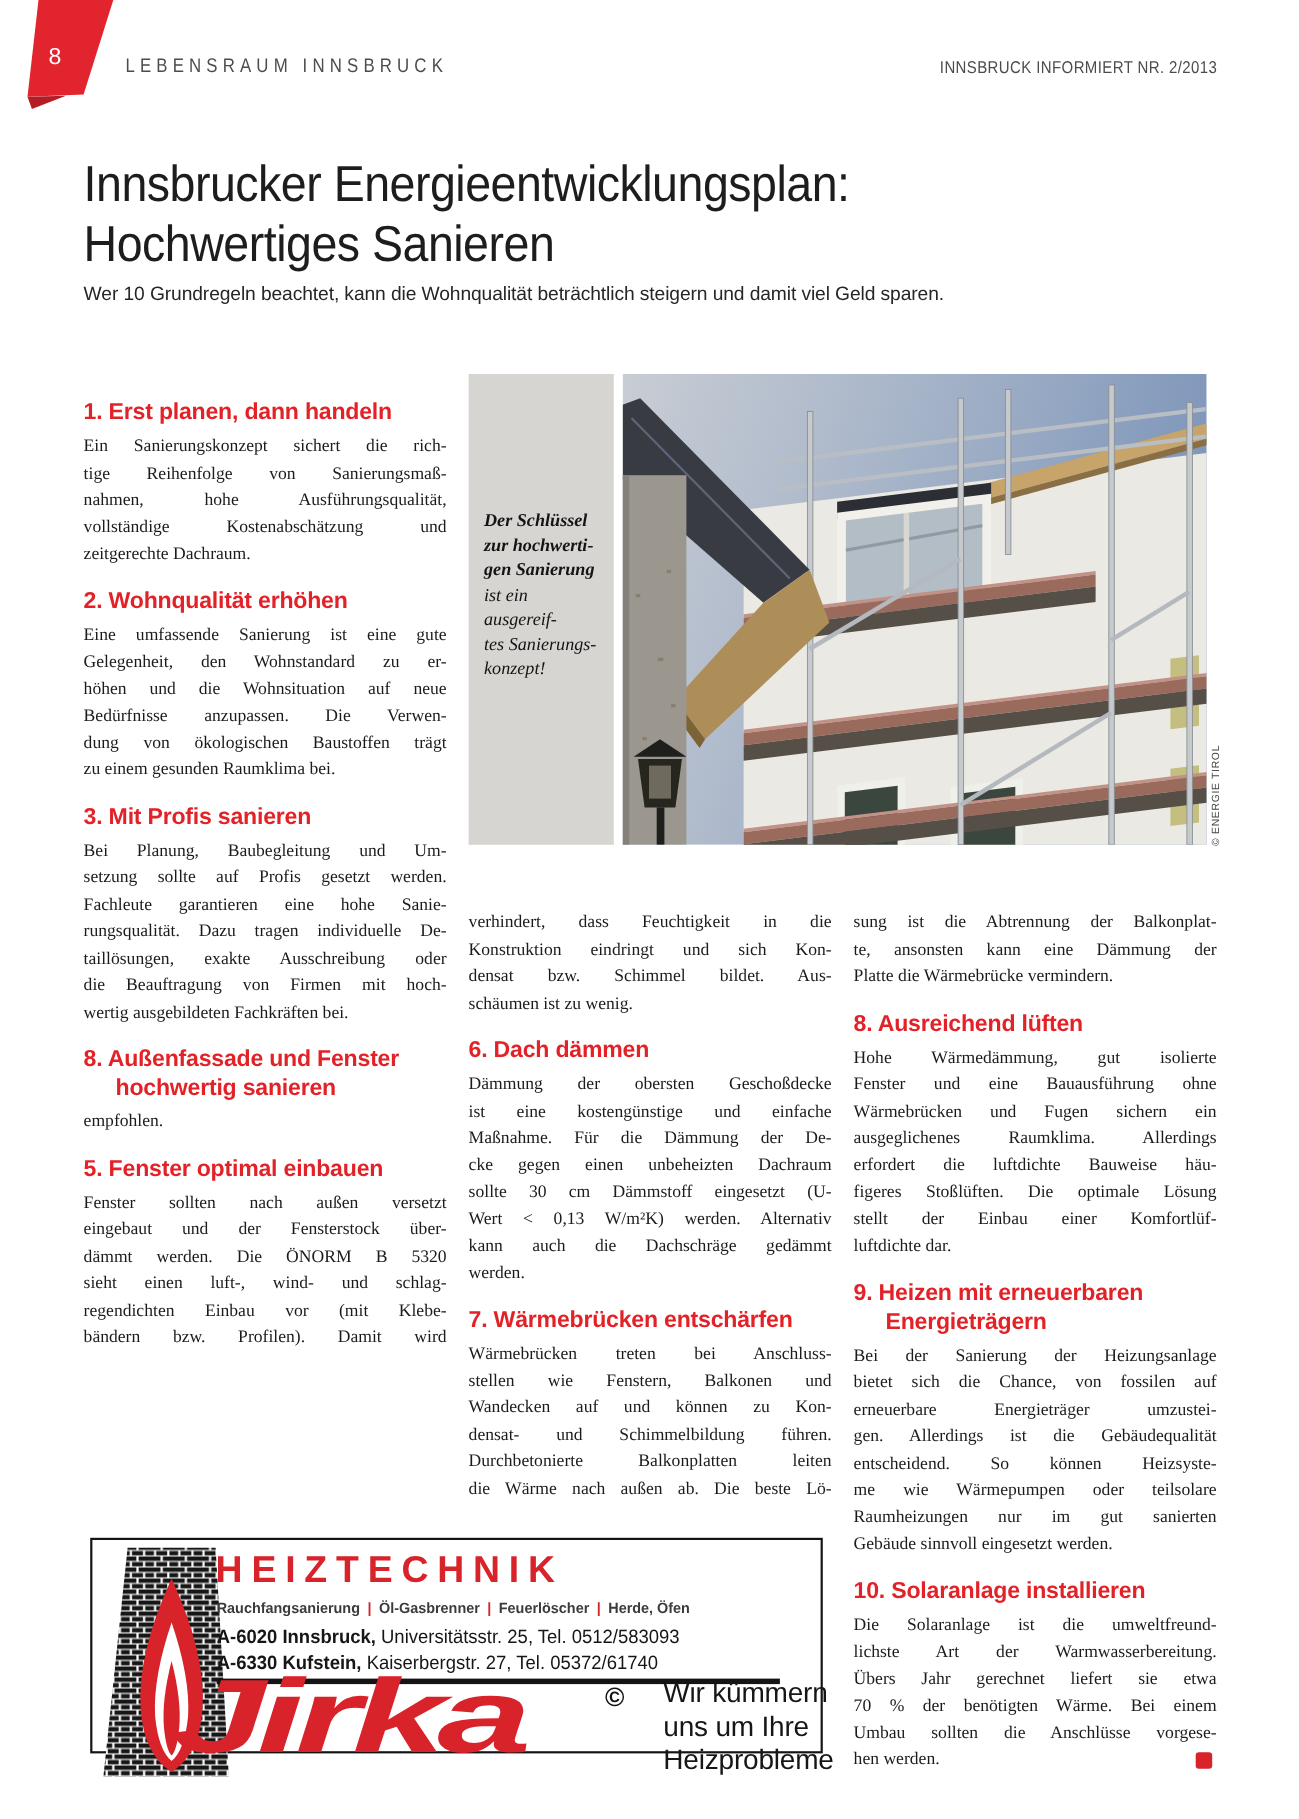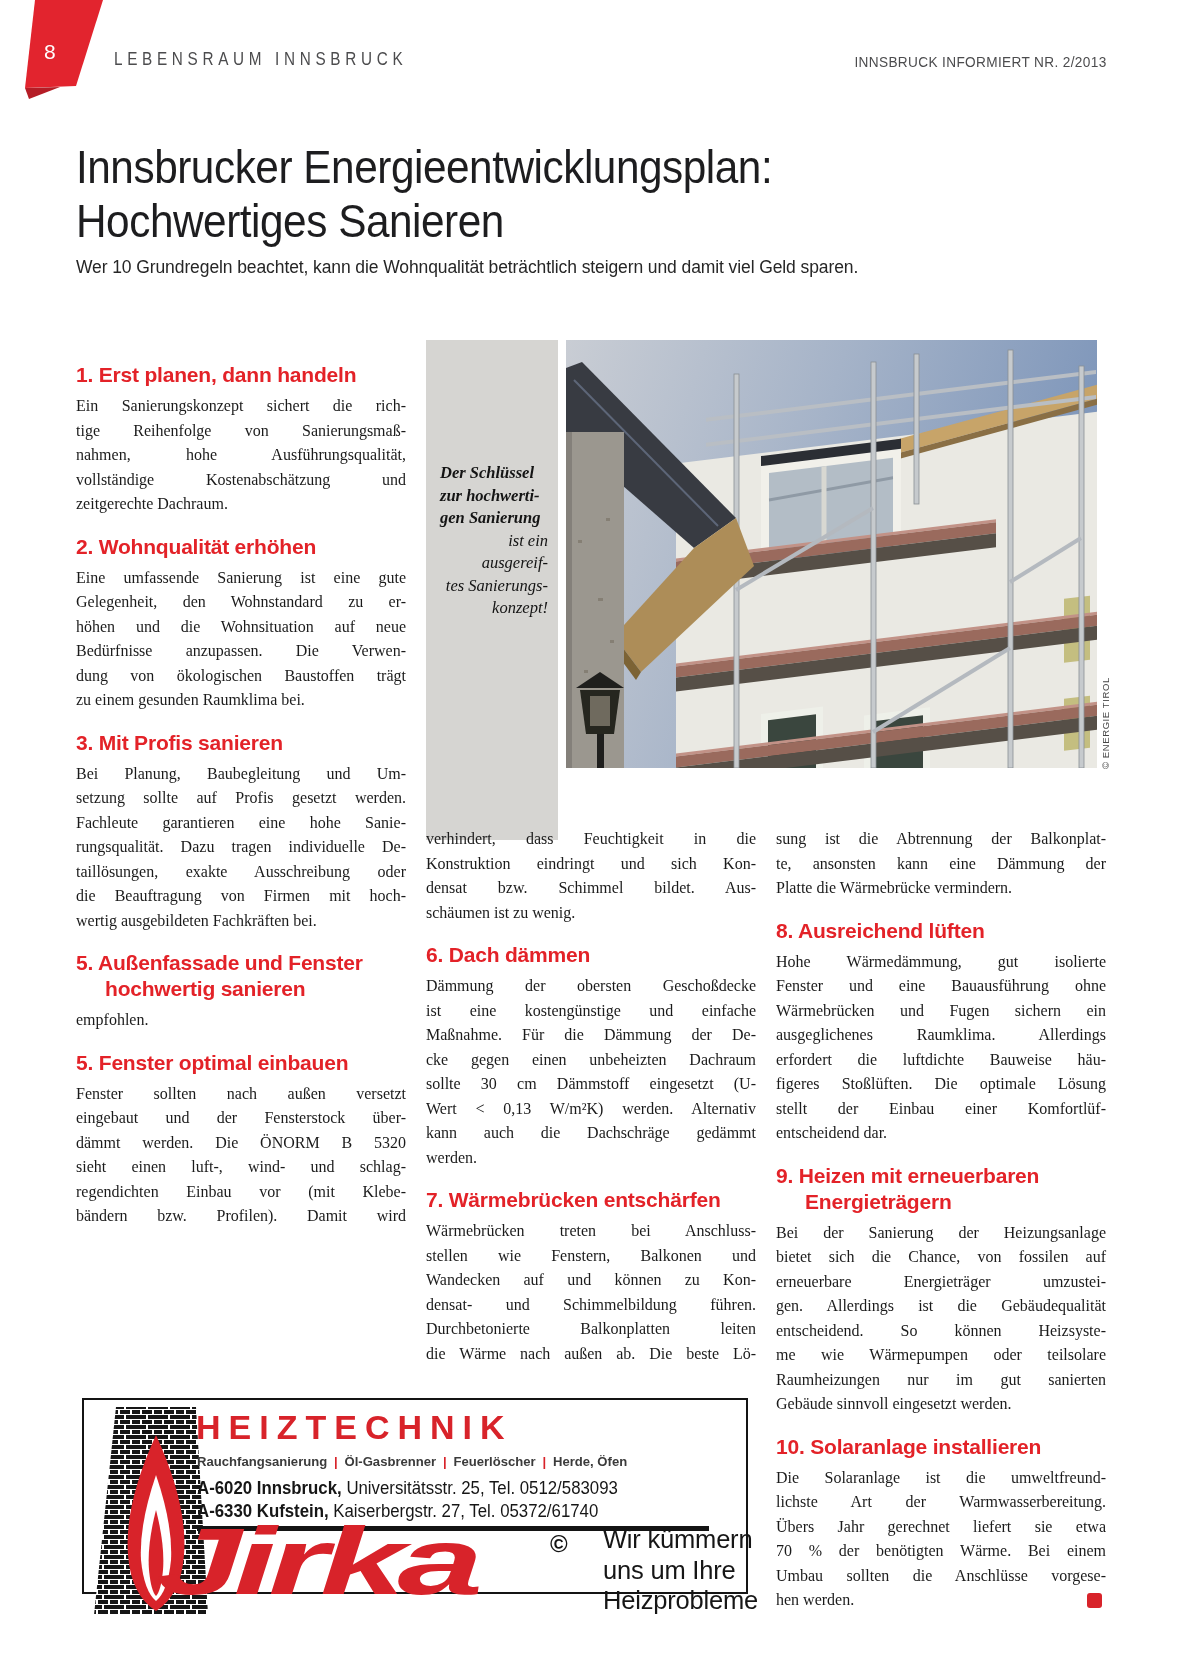--- a/index.html
+++ b/index.html
@@ -13,25 +13,25 @@
           transform:scaleX(0.85);transform-origin:0 0;white-space:nowrap;}
   .issue{position:absolute;right:74px;top:53px;font-size:15.5px;letter-spacing:0.4px;color:#4c4c4e;
          transform:scaleX(0.88);transform-origin:100% 0;white-space:nowrap;}
 
   
   .title{position:absolute;left:76px;top:140px;font-size:46px;line-height:54px;letter-spacing:-0.5px;
          color:#1d1d1f;white-space:pre-line;transform:scaleX(0.92);transform-origin:0 0;}
   .standfirst{position:absolute;left:76px;top:257px;font-size:17.5px;color:#262626;letter-spacing:-0.1px;}
 
   
-  .caption-box{position:absolute;left:426px;top:340px;width:132px;height:500px;background:#d6d5d2;
+  .caption-box{position:absolute;left:426px;top:340px;width:132px;height:428px;background:#d6d5d2;
                box-sizing:border-box;padding:122px 10px 0 14px;font-family:"Liberation Serif",serif;
                font-style:italic;font-size:16.5px;line-height:22.5px;color:#141414;}
   .caption-box .strong{font-weight:bold;display:block;white-space:pre-line;}
-  .caption-box .rest{display:block;white-space:pre-line;text-align:right;}
+  .caption-box .rest{display:block;white-space:pre-line;}
   .photo{position:absolute;left:566px;top:340px;width:531px;height:428px;}
   .photo svg{display:block;}
   .photo-credit{position:absolute;left:1100px;top:769px;transform:rotate(-90deg);transform-origin:0 0;
                 font-size:9.5px;letter-spacing:0.6px;color:#474747;white-space:nowrap;}
 
   
   .column{position:absolute;width:330px;font-family:"Liberation Serif",serif;font-size:16px;
           line-height:24.5px;color:#1b1b1b;margin-top:32px;}
   .col-1{left:76px;top:330px;}
   .col-2{left:426px;top:795px;}
@@ -191,21 +191,21 @@
       <div class="sec-heading">3. Mit Profis sanieren</div>
       <div class="para">
         <div class="just">Bei Planung, Baubegleitung und Um-
 setzung sollte auf Profis gesetzt werden.
 Fachleute garantieren eine hohe Sanie-
 rungsqualität. Dazu tragen individuelle De-
 taillösungen, exakte Ausschreibung oder
 die Beauftragung von Firmen mit hoch-</div>
         <div class="lastline">wertig ausgebildeten Fachkräften bei.</div>
       </div>
-      <div class="sec-heading">5. Außenfassade und Fenster
+      <div class="sec-heading">8. Außenfassade und Fenster
 hochwertig sanieren</div>
       <div class="para">
         <div class="lastline">empfohlen.</div>
       </div>
       <div class="sec-heading">5. Fenster optimal einbauen</div>
       <div class="para">
         <div class="just">Fenster sollten nach außen versetzt
 eingebaut und der Fensterstock über-
 dämmt werden. Die ÖNORM B 5320
 sieht einen luft-, wind- und schlag-
@@ -249,21 +249,21 @@
       </div>
       <div class="sec-heading">8. Ausreichend lüften</div>
       <div class="para">
         <div class="just">Hohe Wärmedämmung, gut isolierte
 Fenster und eine Bauausführung ohne
 Wärmebrücken und Fugen sichern ein
 ausgeglichenes Raumklima. Allerdings
 erfordert die luftdichte Bauweise häu-
 figeres Stoßlüften. Die optimale Lösung
 stellt der Einbau einer Komfortlüf-</div>
-        <div class="lastline">entscheidend dar.</div>
+        <div class="lastline">luftdichte dar.</div>
       </div>
       <div class="sec-heading">9. Heizen mit erneuerbaren
 Energieträgern</div>
       <div class="para">
         <div class="just">Bei der Sanierung der Heizungsanlage
 bietet sich die Chance, von fossilen auf
 erneuerbare Energieträger umzustei-
 gen. Allerdings ist die Gebäudequalität
 entscheidend. So können Heizsyste-
 me wie Wärmepumpen oder teilsolare

